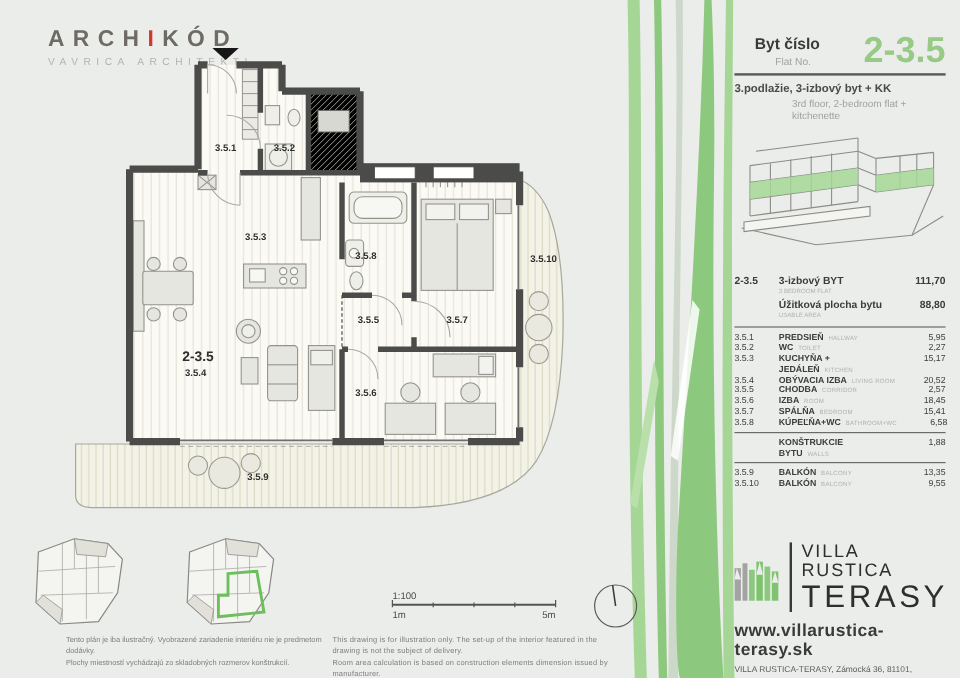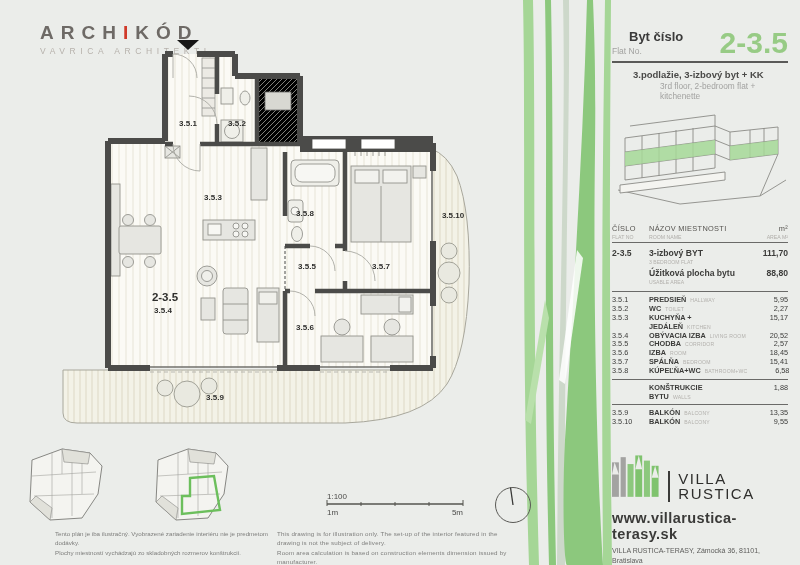--- a/index.html
+++ b/index.html
@@ -10,24 +10,24 @@
   
   .archlogo{position:absolute;left:40px;top:22px;}
   .archlogo .t{font-size:19px;font-weight:bold;letter-spacing:7px;color:#6e6a66;}
   .archlogo .t .red{color:#d03a2a;}
   .archlogo .s{font-size:8.5px;letter-spacing:4.6px;color:#b7b2ac;margin-top:2px;}
 
   
   .panel-head{position:absolute;left:612px;top:30px;width:176px;}
   .ph-row{display:flex;justify-content:space-between;align-items:flex-end;}
   .ph-title{font-size:13px;font-weight:bold;color:#3a3a3a;line-height:1.1;margin-left:17px;}
-  .ph-sub{font-size:8.5px;color:#a2a2a0;margin-top:1px;}
+  .ph-sub{font-size:8.5px;color:#a2a2a0;margin-top:1px;padding-left:34px;}
   .ph-no{font-size:30px;font-weight:bold;color:#97cb85;line-height:.85;}
   .ph-rule{height:2px;background:#5a5a58;margin-top:5px;}
-  .ph-desc{font-size:9.5px;font-weight:bold;color:#4a4a48;margin-top:6px;padding-left:21px;}
+  .ph-desc{font-size:9.5px;font-weight:bold;color:#4a4a48;margin-top:6px;}
   .ph-desc-en{font-size:8.3px;color:#a2a2a0;margin-top:1px;padding-left:48px;}
 
   
   .atable{position:absolute;left:612px;top:224px;width:176px;font-size:7.3px;color:#3c3c3a;}
   .trow{display:grid;grid-template-columns:37px 1fr 42px;align-items:baseline;}
   .c-area{text-align:right;}
   .thead{border-bottom:1.2px solid #6a6a68;padding-bottom:2px;}
   .thead .main{font-size:7.4px;color:#55534f;letter-spacing:.3px;}
   .thead .sub{font-size:5.2px;color:#b0aeaa;margin-top:1px;}
   .tsummary{padding:4px 0 3px;border-bottom:1.1px solid #6a6a68;}
@@ -263,34 +263,20 @@
       <path d="M32,88 L32,46 M49,86 L49,43 M66,83 L66,40 M83,81 L83,38"></path>
       <path d="M120,70 L168,64 M120,56 L168,50 M120,42 L168,37 M120,70 L120,42 M168,64 L168,37 M140,68 L140,40 M154,66 L154,38"></path>
       <path d="M105,50 L120,56 M105,36 L120,42 M105,64 L120,70"></path>
       <path d="M150,106 L168,64"></path>
     </g>
     <polygon points="15,62 105,50 105,64 15,76" fill="#a6d898" opacity="0.85"></polygon>
     <polygon points="120,56 168,50 168,64 120,70" fill="#a6d898" opacity="0.85"></polygon>
   </svg>
 
   <div class="atable">
-    <div class="trow thead">
-      <div>
-          <div class="main">ČÍSLO</div>
-           <div class="sub">FLAT NO</div>
-        </div>
-      <div>
-          <div class="main">NÁZOV MIESTNOSTI</div>
-           <div class="sub">ROOM NAME</div>
-        </div>
-      <div class="c-area">
-          <div class="main">m²</div>
-           <div class="sub">AREA M²</div>
-        </div>
-    </div>
 
     <div class="tsummary">
       <div class="trow">
         <div class="b big">2-3.5</div>
         <div class="b big">3-izbový BYT</div>
         <div class="c-area b big">111,70</div>
       </div>
       <div class="trow">
           <div></div>
           <div class="tenline">3 BEDROOM FLAT</div>
@@ -379,20 +365,21 @@
         <polygon points="3,8 8,22 0,22" fill="#ebedea"></polygon>
         <rect x="18" y="10" width="7" height="38" fill="#8cc87d"></rect>
         <rect x="27" y="0" width="8" height="48" fill="#7fc36e"></rect>
         <polygon points="31,0 35,16 27,16" fill="#ebedea"></polygon>
         <rect x="37" y="6" width="7" height="42" fill="#8cc87d"></rect>
         <rect x="46" y="12" width="8" height="36" fill="#7fc36e"></rect>
         <polygon points="50,12 54,26 46,26" fill="#ebedea"></polygon>
       </svg>
       <div class="brand-text">
         <div class="brand-n1">VILLA RUSTICA</div>
+        <div class="brand-n2">TERASY</div>
       </div>
     </div>
     <div class="brand-web">www.villarustica-terasy.sk</div>
     <div class="brand-addr">
       <div>VILLA RUSTICA-TERASY, Zámocká 36, 81101, Bratislava</div>
 
     </div>
   </div>
 
   <svg class="abs" style="left:14px;top:442px;" width="240" height="88" viewBox="0 0 240 88">

